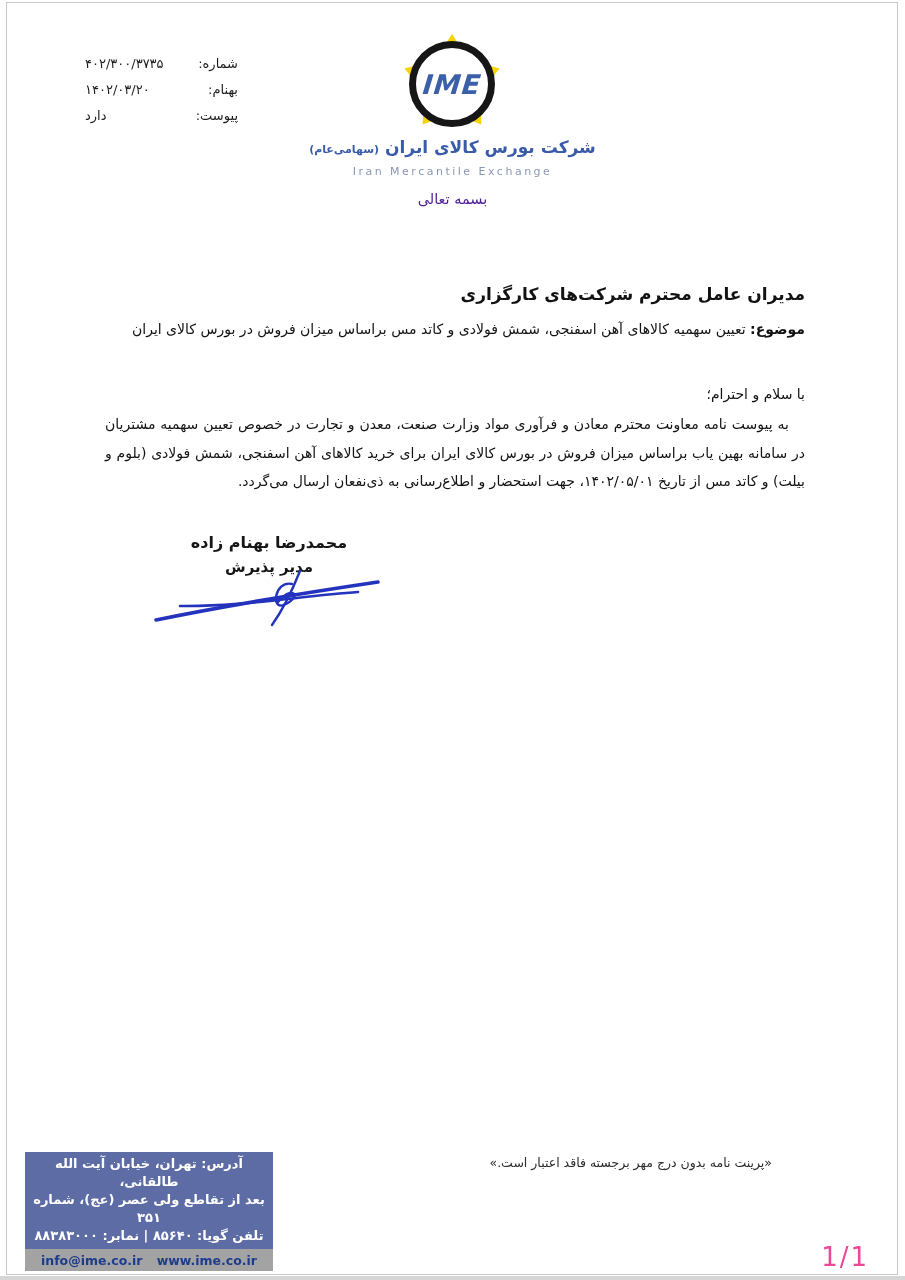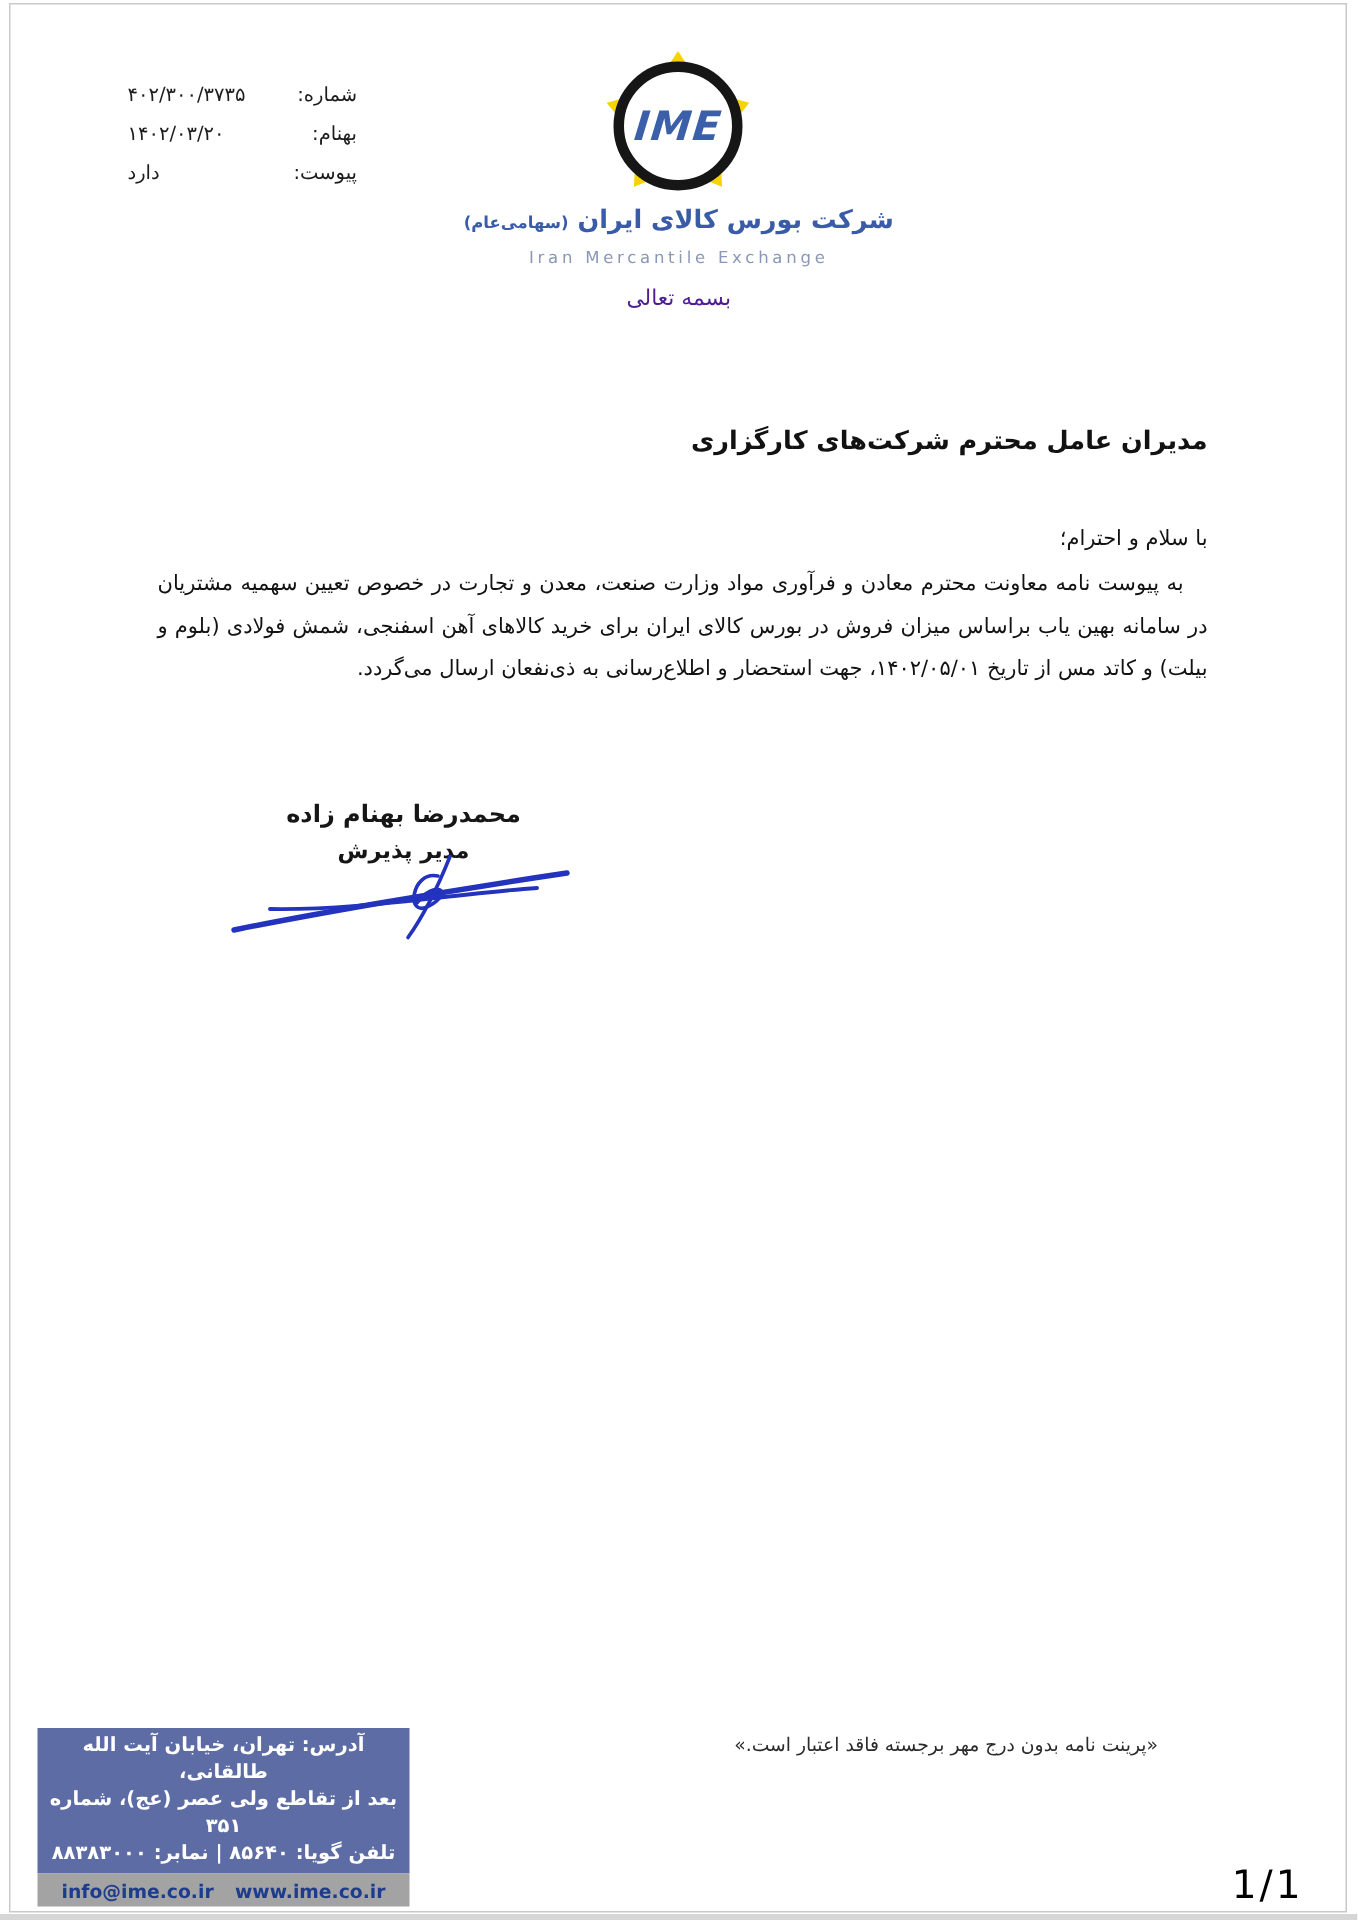--- a/index.html
+++ b/index.html
@@ -98,21 +98,21 @@
     font-size:13px; font-weight:bold; text-align:center;
     line-height:18px; padding:3px 5px 4px;
   }
   .contact-yellow {
     background:#a3a3a3; height:22px; direction:ltr;
     display:flex; align-items:center; justify-content:space-between;
     padding:0 16px; font-size:12.5px; font-weight:bold; color:#1e3c8c;
   }
   .pagenum {
     position:absolute; top:1242px; right:36px;
-    font-size:26px; color:#000000; letter-spacing:2px;
+    font-size:26px; color:#ec4899; letter-spacing:2px;
   }
 </style>
 </head>
 <body>
 
 <div class="page-border"></div>
 
 <div class="meta">
   <div class="meta-row">
     <span>شماره:</span>
@@ -141,20 +141,23 @@
 
 <div class="company-fa">
   <span>شرکت بورس کالای ایران</span>
   <span class="suffix">(سهامی‌عام)</span>
 </div>
 <div class="company-en">Iran Mercantile Exchange</div>
 <div class="bismillah">بسمه تعالی</div>
 
 <div class="letter">
   <div class="recipient">مدیران عامل محترم شرکت‌های کارگزاری</div>
+  <div class="subject">
+    <span class="subject-label">موضوع:</span><span> تعیین سهمیه کالاهای آهن اسفنجی، شمش فولادی و کاتد مس براساس میزان فروش در بورس کالای ایران</span>
+  </div>
   <div class="salutation">با سلام و احترام؛</div>
   <div class="bodytext">به پیوست نامه معاونت محترم معادن و فرآوری مواد وزارت صنعت، معدن و تجارت در خصوص تعیین سهمیه مشتریان در سامانه بهین یاب براساس میزان فروش در بورس کالای ایران برای خرید کالاهای آهن اسفنجی، شمش فولادی (بلوم و بیلت) و کاتد مس از تاریخ ۱۴۰۲/۰۵/۰۱، جهت استحضار و اطلاع‌رسانی به ذی‌نفعان ارسال می‌گردد.</div>
 </div>
 
 <div class="sig">
   <div class="sig-name">محمدرضا بهنام زاده</div>
   <div class="sig-title">مدیر پذیرش</div>
   <svg class="sig-scribble" width="235" height="62" viewBox="0 0 235 62" fill="none">
     <path d="M6 55 C 50 46, 140 30, 228 17" stroke="#2433bd" stroke-width="3.6" stroke-linecap="round"></path>
     <path d="M30 41 C 90 42, 150 31, 208 27" stroke="#2433bd" stroke-width="2.6" stroke-linecap="round"></path>

